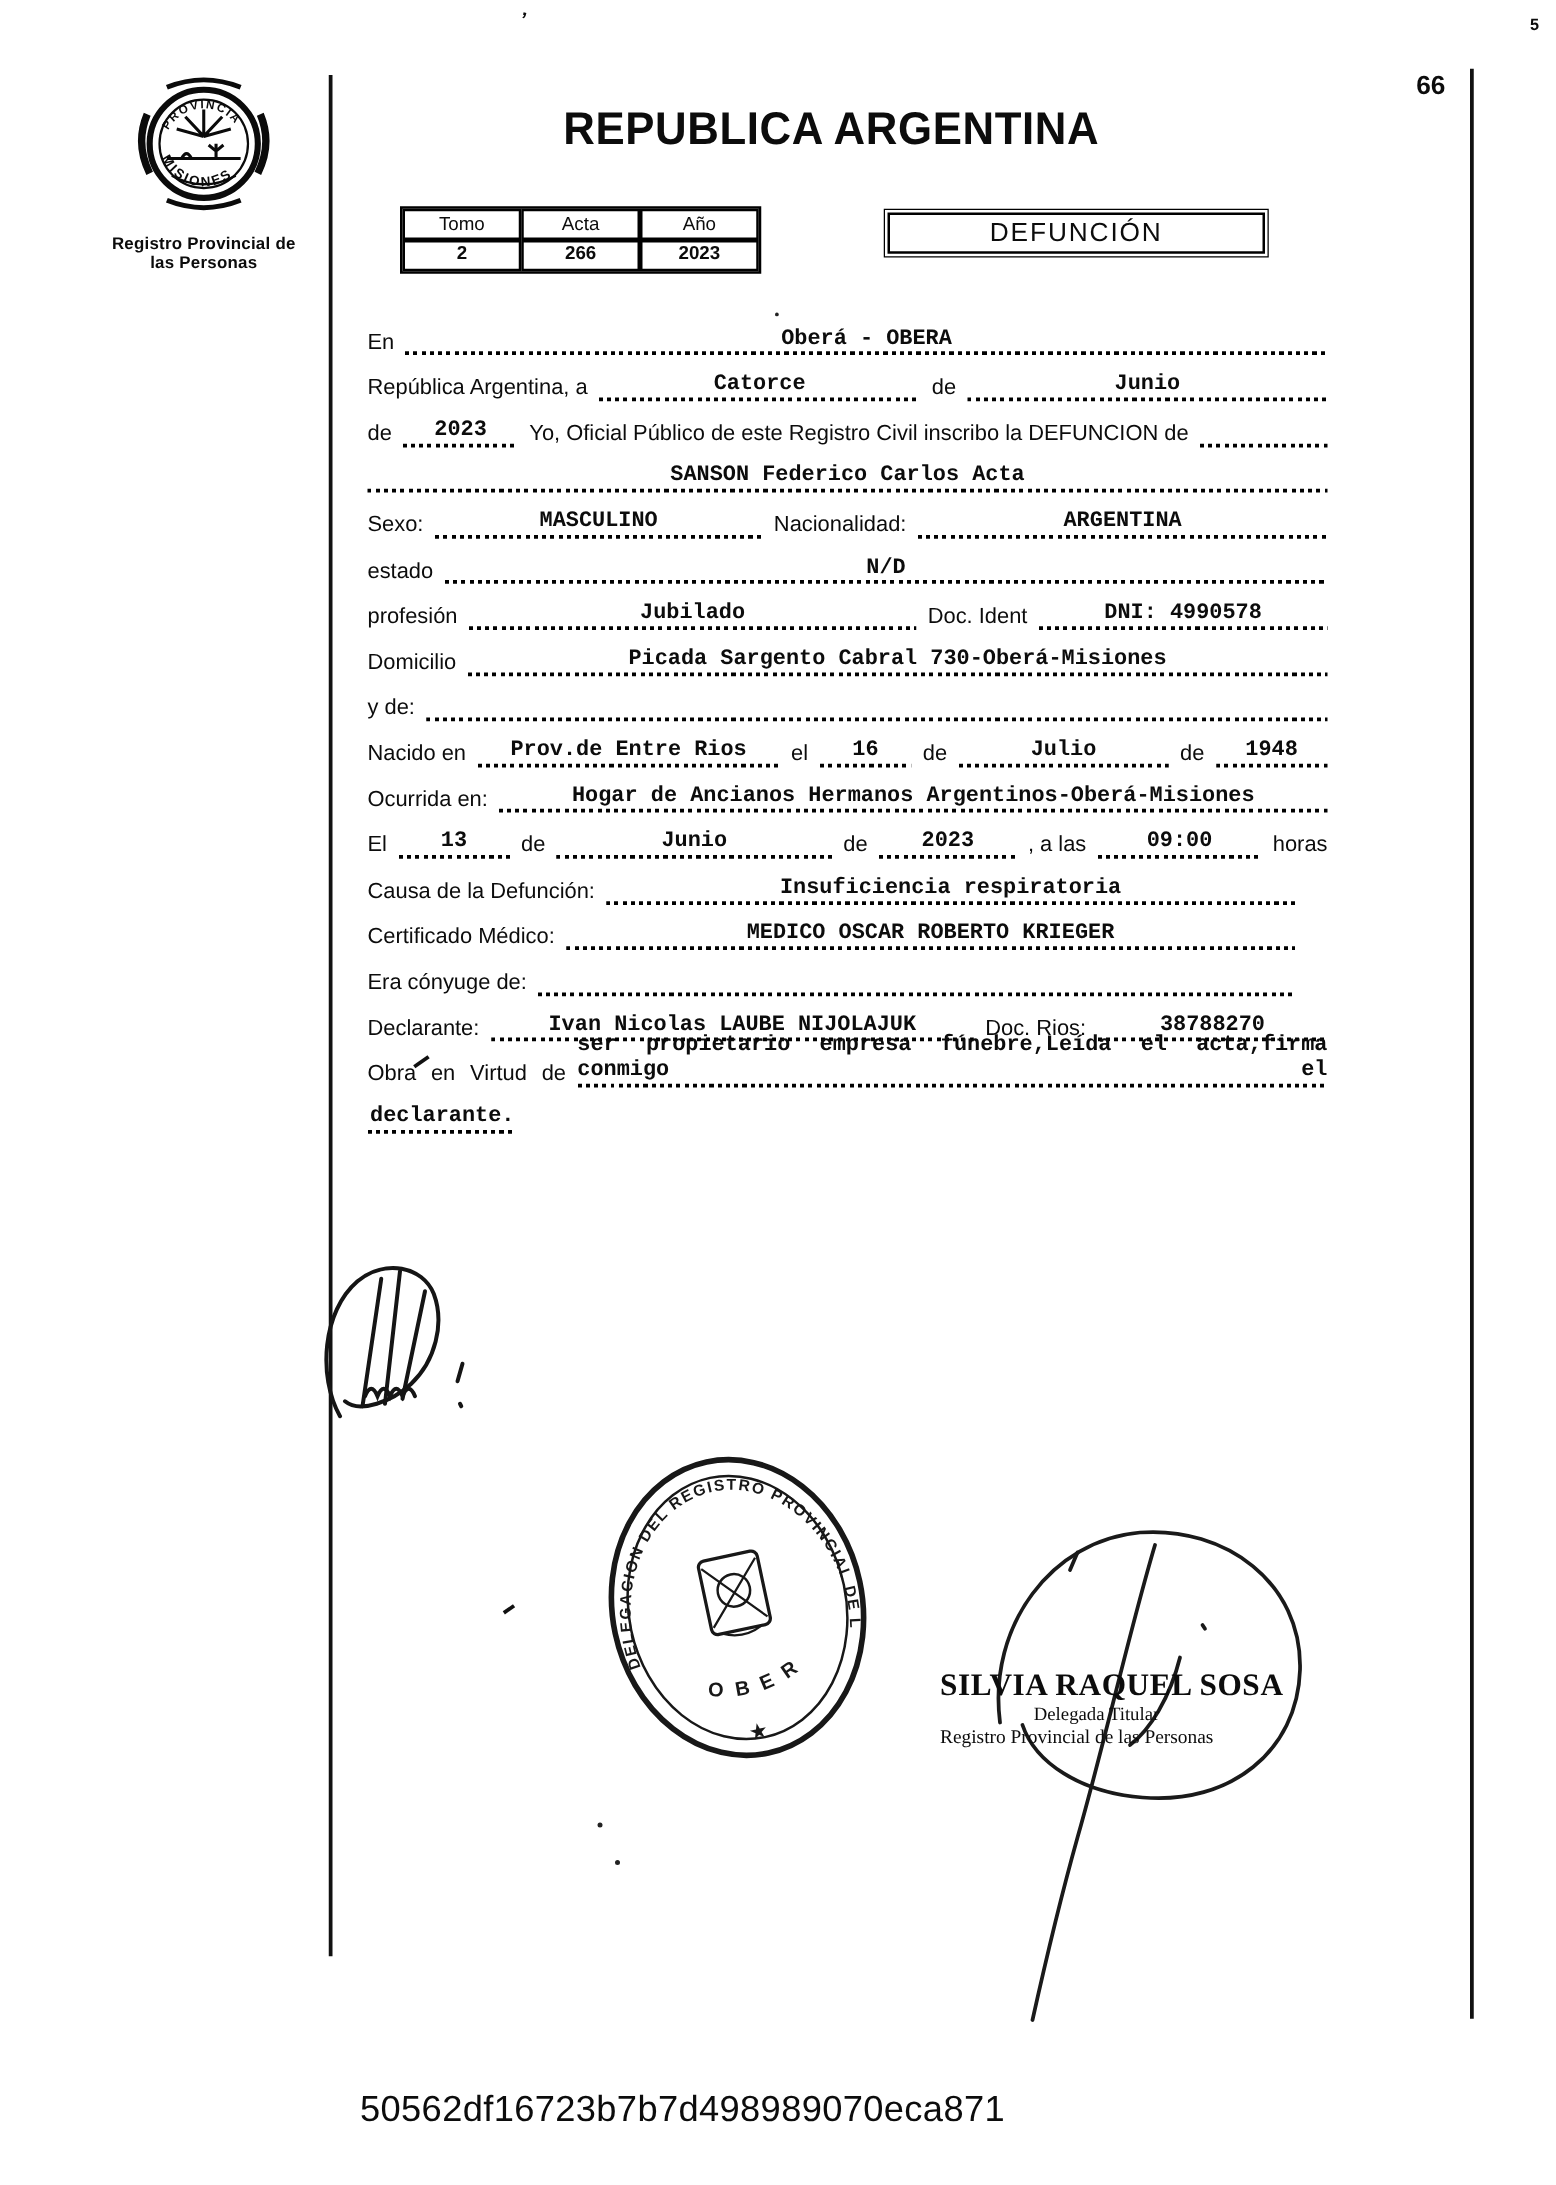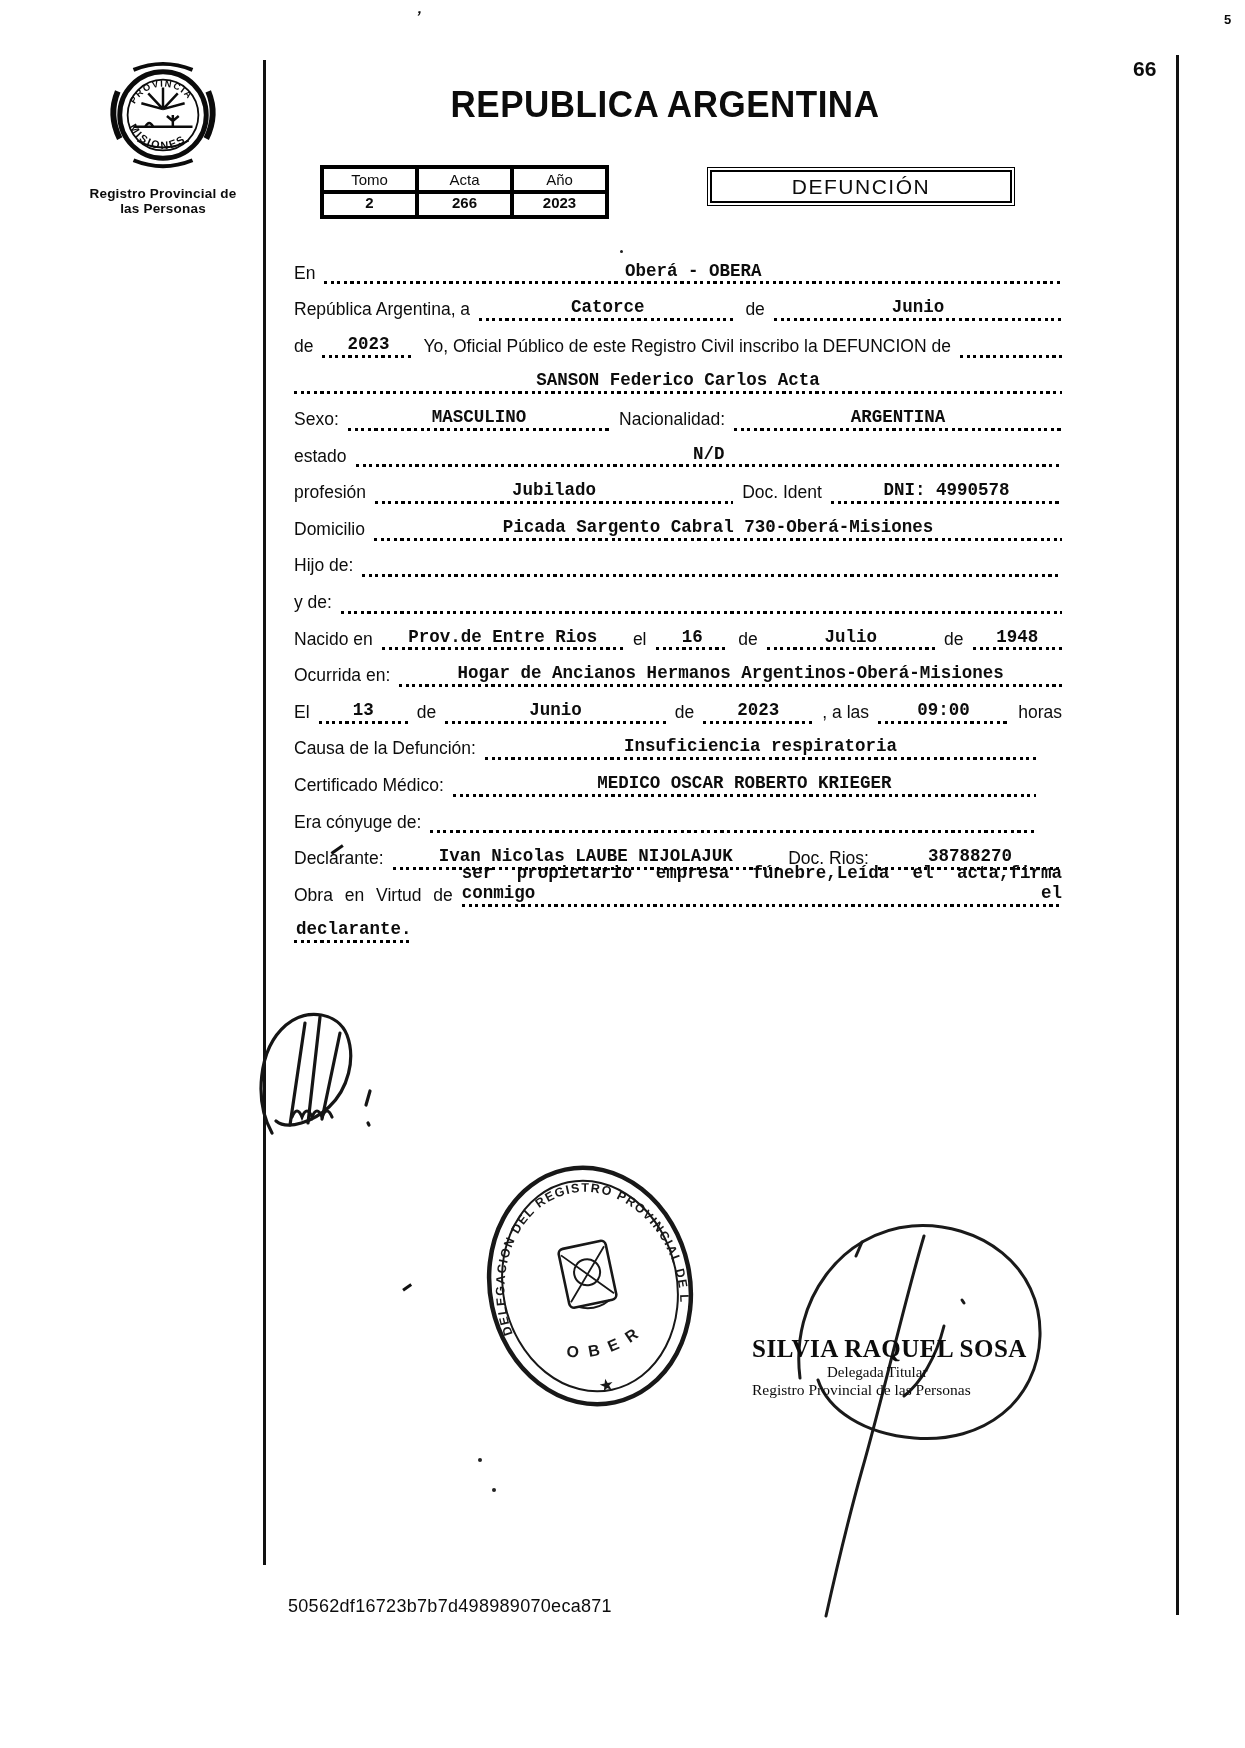--- a/index.html
+++ b/index.html
@@ -67,21 +67,21 @@
   .fit { flex:0 0 100px; }
   .fit .val { padding-left:2px; width:100%; text-align:left; }
 
   
   #declarant-signature { left:250px; top:1005px; }
   #registry-stamp { left:478px; top:1158px; transform:rotate(-12deg); }
   #official-signature { left:712px; top:1208px; }
   #official-name { left:752px; top:1335px; font-family:"Liberation Serif", serif; font-weight:bold; font-size:25px; letter-spacing:.5px;text-align:right; }
   #official-title { left:827px; top:1364px; font-family:"Liberation Serif", serif; font-size:15px; }
   #official-org { left:752px; top:1381px; font-family:"Liberation Serif", serif; font-size:15.5px; }
-  #document-hash { left:288px; top:1596px; font-size:18px; letter-spacing:.3px; }
+  #document-hash { left:288px; top:1672px; font-size:29px; letter-spacing:.3px; }
 
   .noise-slash { position:absolute; width:14px; height:2.5px; background:#111; transform:rotate(-35deg); }
   .noise-dot { position:absolute; width:4px; height:4px; background:#222; border-radius:50%; }
 </style>
 </head>
 <body>
 
 <div id="page">
 
   <div class="vrule" id="left-rule"></div>
@@ -199,26 +199,20 @@
         </span>
     </div>
 
     <div class="frow">
       <span class="lbl">Domicilio</span>
       <span class="fill">
           <span class="val">Picada Sargento Cabral 730-Oberá-Misiones</span>
         </span>
     </div>
 
-    <div class="frow">
-      <span class="lbl">Hijo de:</span>
-      <span class="fill">
-          <span class="val"></span>
-        </span>
-    </div>
 
     <div class="frow">
       <span class="lbl">y de:</span>
       <span class="fill">
           <span class="val"></span>
         </span>
     </div>
 
     <div class="frow">
       <span class="lbl">Nacido en</span>

